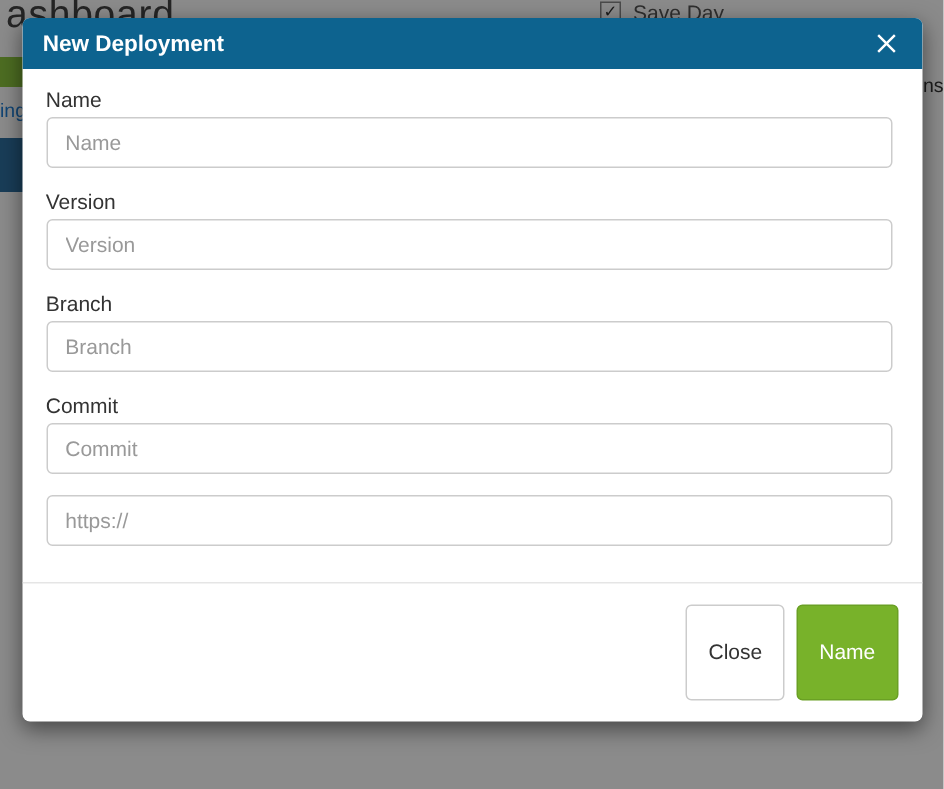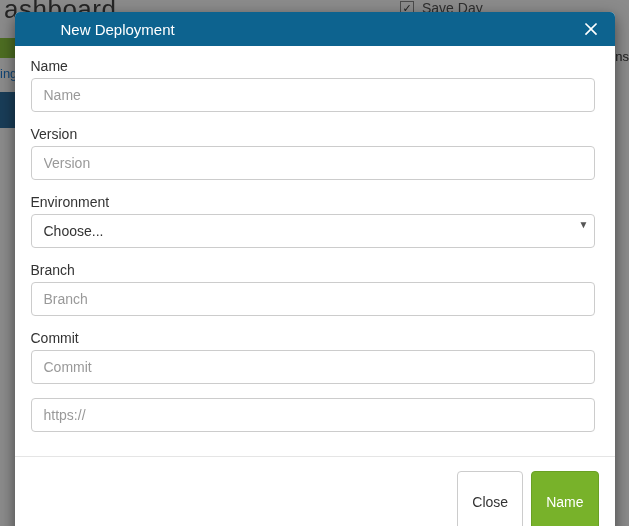--- a/index.html
+++ b/index.html
@@ -105,22 +105,21 @@
     background: #0d638f;
     color: #fff;
     padding: 7px 14px;
     display: flex;
     align-items: center;
     justify-content: space-between;
     min-height: 30px;
   }
   .modal-title {
     font-size: 15px;
-    font-weight: 400;
-    margin-left: 32px;
+    font-weight: 700;
   }
   .close-x {
     cursor: pointer;
     display: inline-flex;
     align-items: center;
     justify-content: center;
     width: 20px;
     height: 20px;
   }
   .close-x svg { width: 14px; height: 14px; fill: #fff; }
@@ -233,27 +232,20 @@
     <div class="form-group">
       <label class="form-label">Name</label>
       <input class="form-control" type="text" placeholder="Name" style="">
     </div>
 
     <div class="form-group">
       <label class="form-label">Version</label>
       <input class="form-control" type="text" placeholder="Version" style="">
     </div>
 
-    <div class="form-group">
-      <label class="form-label">Environment</label>
-      <div class="select-wrap">
-        <div class="select-display">Choose...</div>
-        <span class="select-caret">▼</span>
-      </div>
-    </div>
 
     <div class="form-group">
       <label class="form-label">Branch</label>
       <input class="form-control" type="text" placeholder="Branch" style="">
     </div>
 
     <div class="form-group">
       <label class="form-label">Commit</label>
       <input class="form-control" type="text" placeholder="Commit" style="">
     </div>

